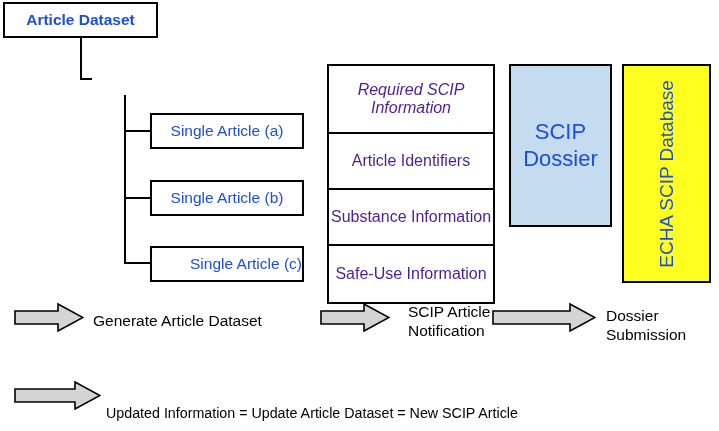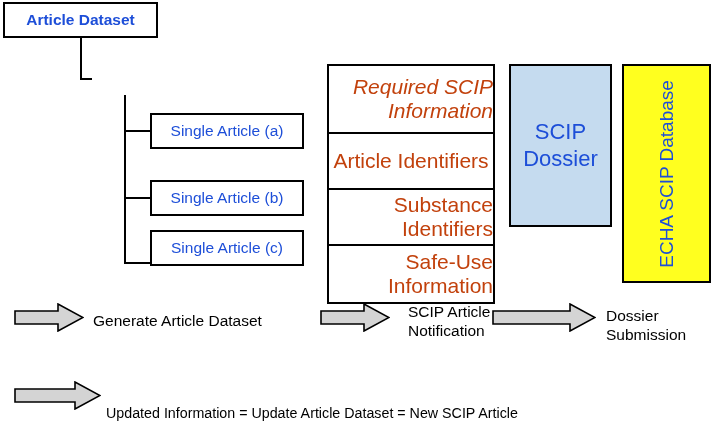--- a/index.html
+++ b/index.html
@@ -38,21 +38,21 @@
   #box-complex-article {
     left: 90px; top: 63px; width: 154px; height: 32px;
     font-size: 15.5px;
   }
   .single-article {
     left: 150px; width: 154px; height: 36px;
     font-size: 15.5px;
   }
   #box-single-a { top: 113px; }
   #box-single-b { top: 180px; }
-  #box-single-c { top: 230px; }
+  #box-single-c { top: 246px; justify-content: flex-end; }
 
   
   .line {
     position: absolute;
     background: #000000;
   }
   .vline { width: 2px; }
   .hline { height: 2px; }
 
   
@@ -62,24 +62,24 @@
     width: 168px;
     box-sizing: border-box;
     border: 2px solid #000000;
     background: #ffffff;
   }
   .scip-row {
     box-sizing: border-box;
     display: flex;
     align-items: center;
     justify-content: center;
-    text-align: right;
-    font-size: 21px;
+    text-align: center;
+    font-size: 16px;
     line-height: 1.15;
-    color: #c2410c;
+    color: #4c1d95;
     border-bottom: 2px solid #000000;
   }
   .scip-row:last-child { border-bottom: none; }
   .scip-row.header {
     font-style: italic;
     height: 68px;
   }
   .scip-row.body { height: 56px; }
 
   
@@ -148,21 +148,21 @@
   <div class="line hline" style="left:80px; top:78px; width:12px;"></div>
 
   <div class="line vline" style="left:124px; top:95px; height:169px;"></div>
   <div class="line hline" style="left:124px; top:130px; width:28px;"></div>
   <div class="line hline" style="left:124px; top:197px; width:28px;"></div>
   <div class="line hline" style="left:124px; top:262px; width:28px;"></div>
 
   <div id="scip-table">
     <div class="scip-row header">Required SCIP Information</div>
     <div class="scip-row body">Article Identifiers</div>
-    <div class="scip-row body">Substance Identifiers</div>
+    <div class="scip-row body">Substance Information</div>
     <div class="scip-row body">Safe-Use Information</div>
   </div>
 
   <div class="box" id="box-scip-dossier">
     <span>SCIP Dossier</span>
   </div>
 
   <div class="box" id="box-echa-db">
     <span class="rot">ECHA SCIP Database</span>
   </div>

